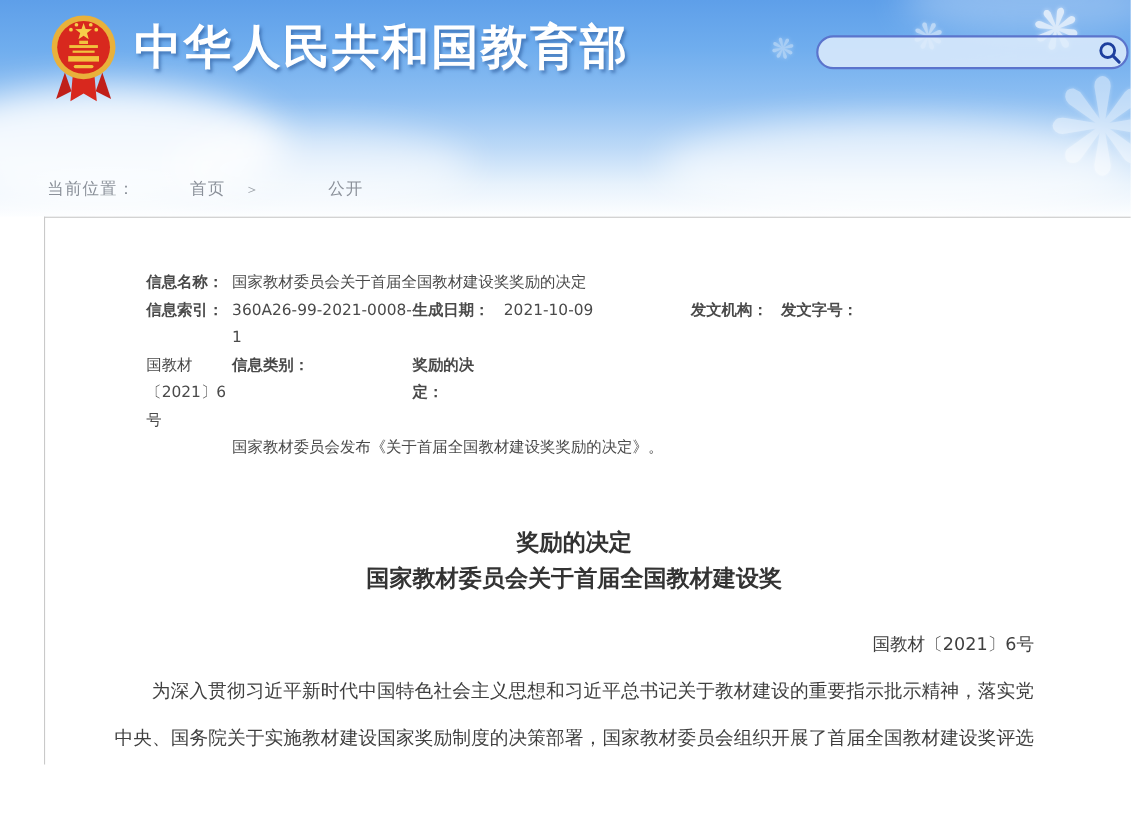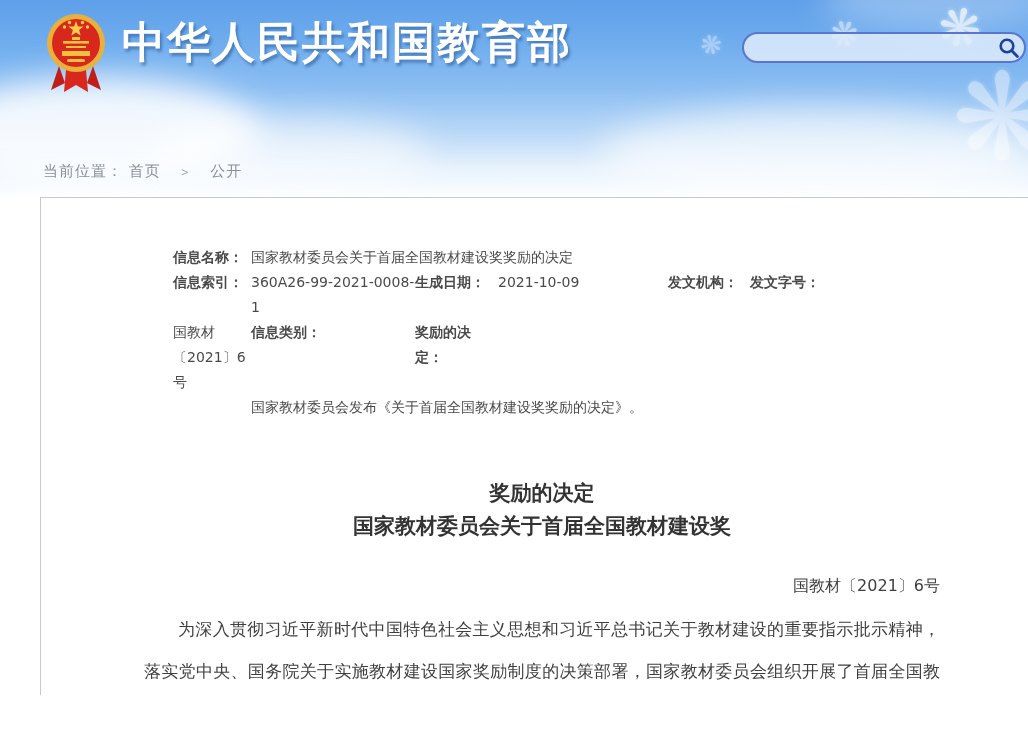--- a/index.html
+++ b/index.html
@@ -48,29 +48,28 @@
     flex:1; height:100%; border:none; outline:none; background:transparent;
     padding:0 8px 0 16px; font-size:14px; color:#234;
   }
   .search-btn { width:30px; height:27px; border:none; background:transparent;
     cursor:pointer; display:flex; align-items:center; justify-content:center; }
 
   .breadcrumb {
     position:absolute; left:43px; top:162px;
     font-size:15px; color:#8a9099; letter-spacing:1px;
   }
-  .breadcrumb a { color:#8a9099; text-decoration:none; cursor:pointer; }
+  .breadcrumb a { color:#8a9099; text-decoration:none; cursor:pointer;margin-left:44px; }
   .breadcrumb .sep { margin:0 12px; color:#9aa0a6; font-size:13px; }
 
   
   .content-box {
     position:relative; margin-left:40px; width:988px; height:498px;
     background:#fff; border-top:1px solid #c9c9c9; border-left:1px solid #c9c9c9;
     overflow:hidden;
-    padding-left:40px;
   }
 
   .meta-grid {
     margin:47px 0 0 92px;
     display:grid;
     grid-template-columns:78px 164px 83px 170px 82px 1fr;
     line-height:25px; font-size:14px; color:#4a4a4a;
   }
   .meta-grid .lbl { font-weight:bold; }
   .meta-grid .span-rest { grid-column:2 / 7; }

